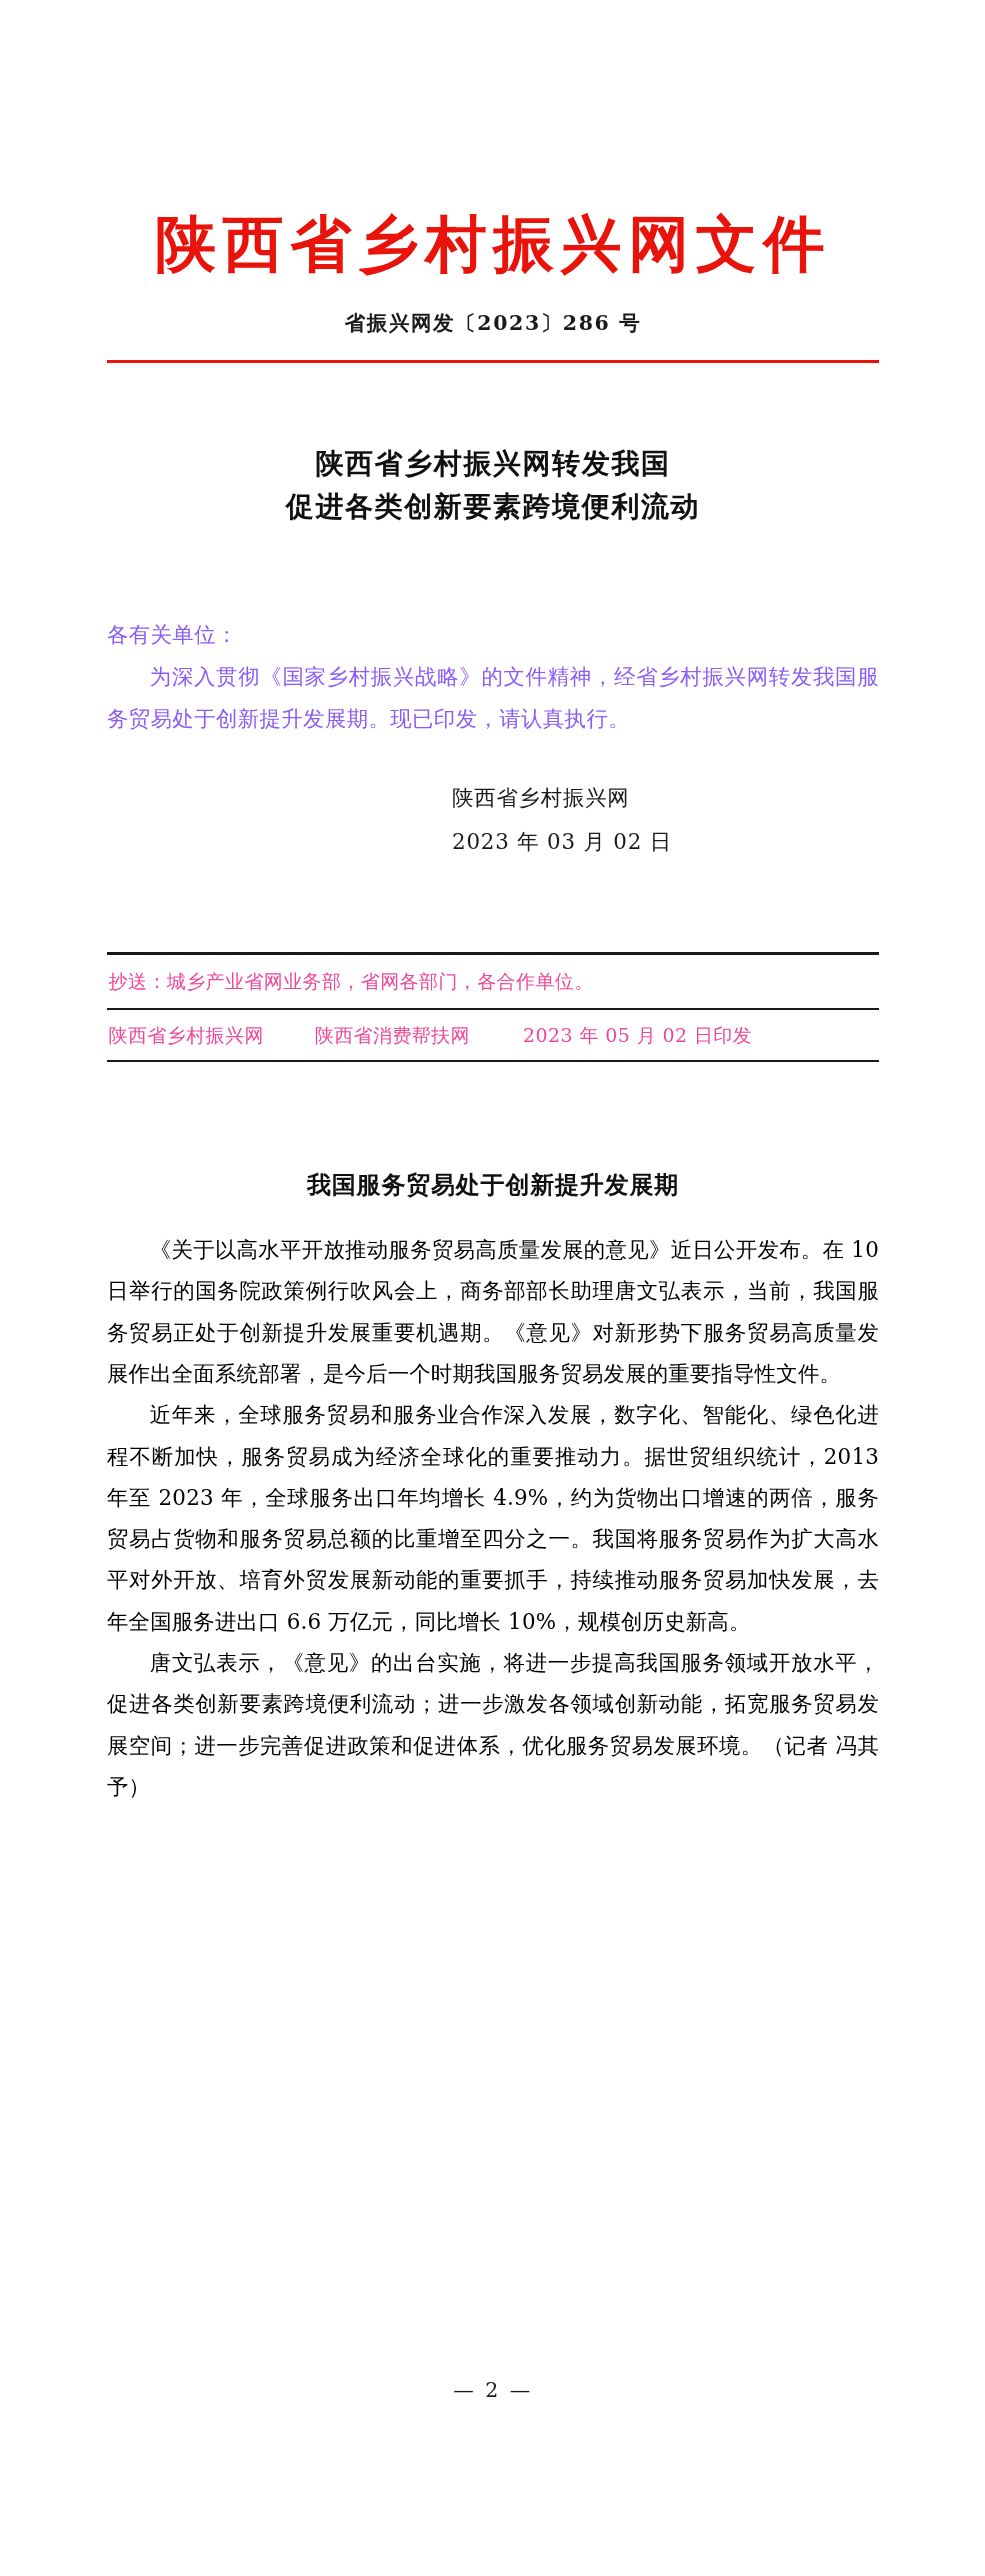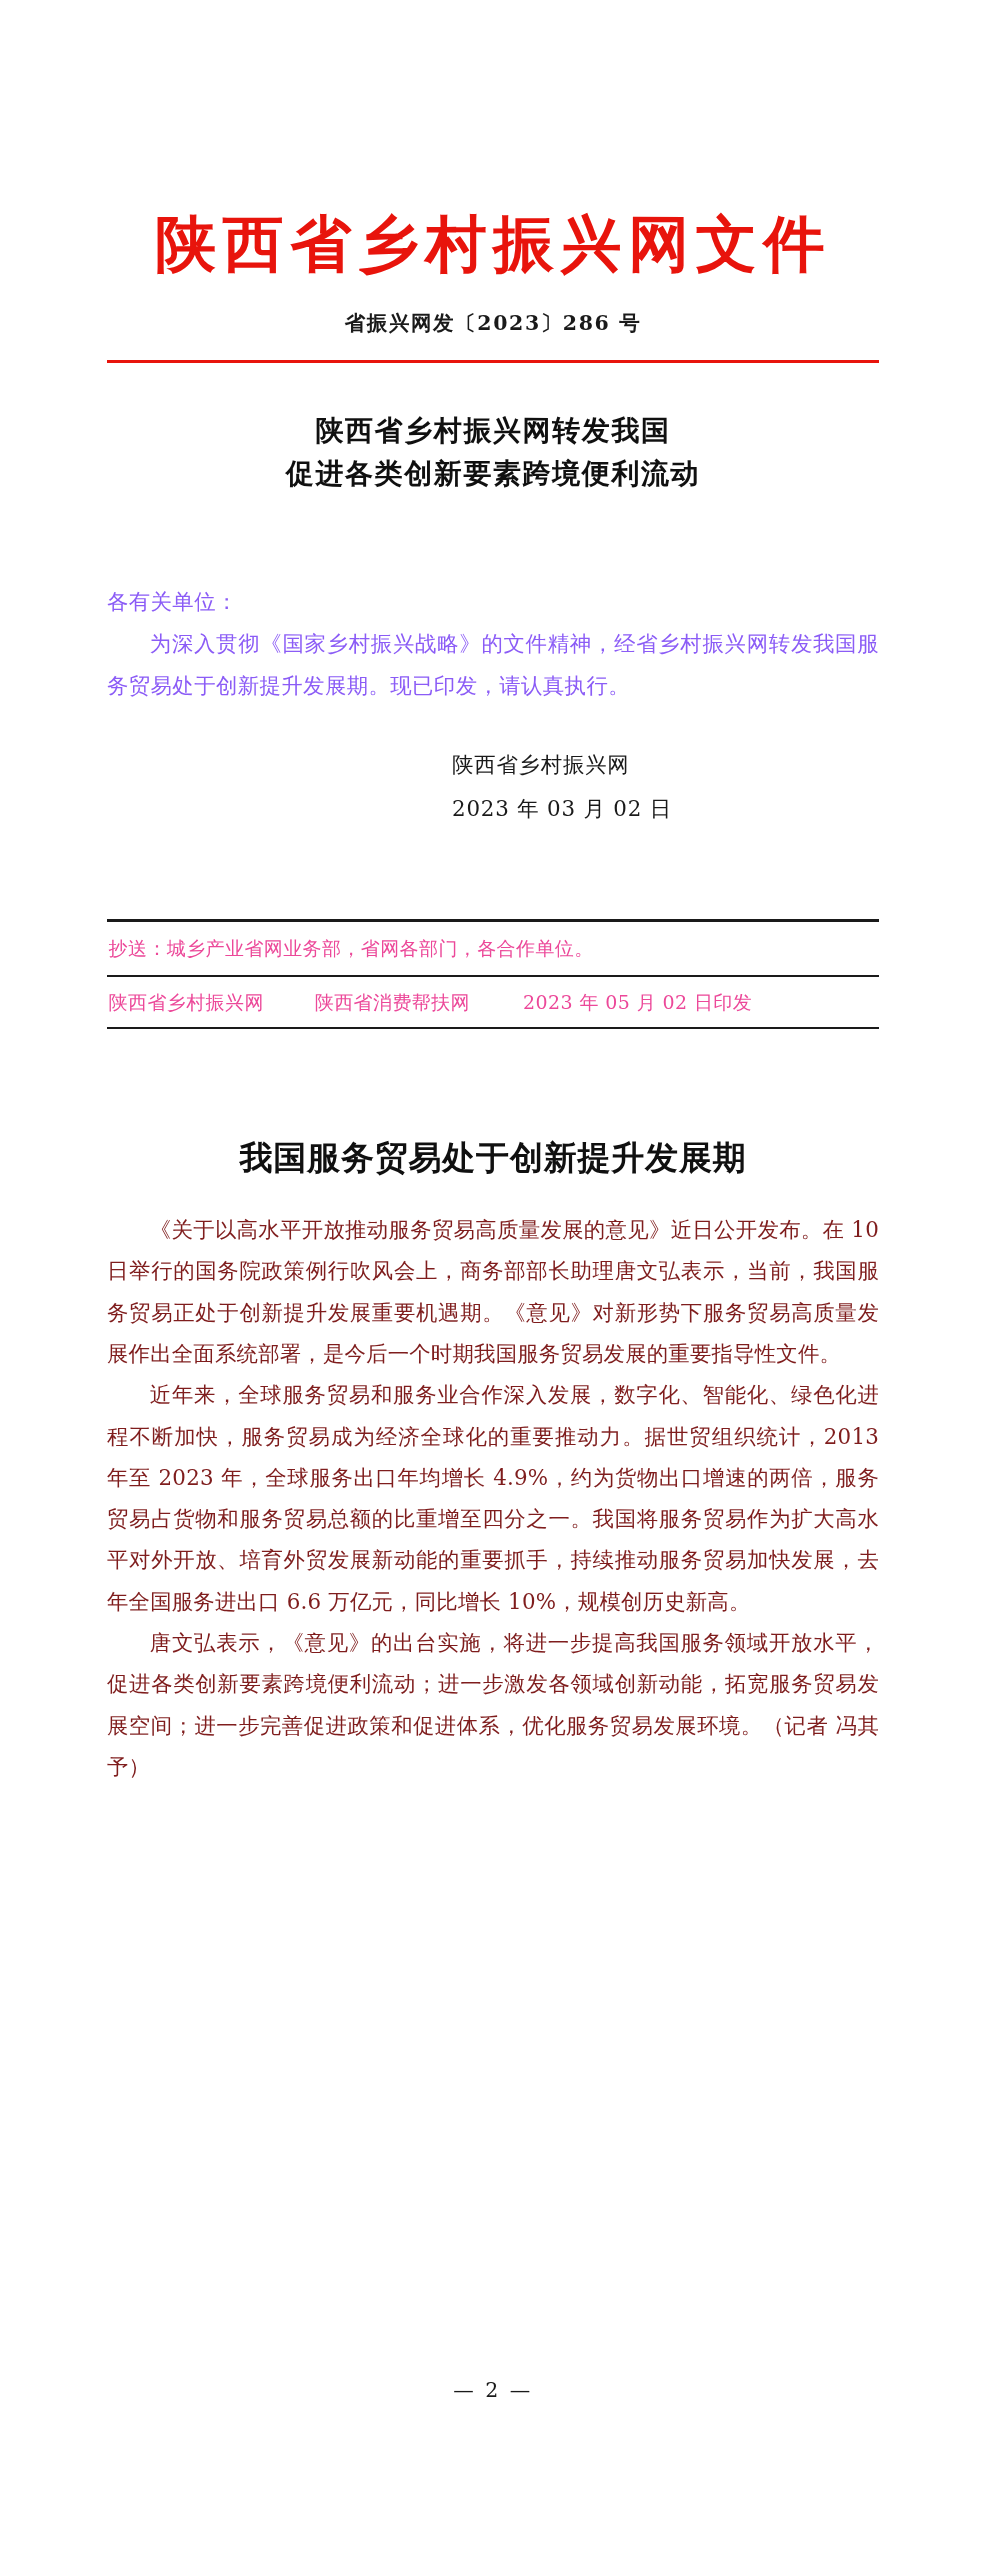--- a/index.html
+++ b/index.html
@@ -56,21 +56,21 @@
   }
   .red-rule {
     margin-top: 23px;
     height: 2.5px;
     background: #e8140c;
     width: 100%;
   }
 
   
   .doc-title {
-    margin-top: 46px;
+    margin-top: 79px;
     text-align: center;
     font-family: "DejaVu Serif", "Liberation Serif", serif;
     font-weight: bold;
     font-size: 28px;
     line-height: 1.55;
     letter-spacing: 1.6px;
     color: #101010;
   }
 
   
@@ -129,32 +129,32 @@
   .printer-c { white-space: nowrap; }
 
   
   .article {
     margin-top: 107px;
   }
   .article-heading {
     text-align: center;
     font-family: "DejaVu Sans", "Liberation Sans", sans-serif;
     font-weight: bold;
-    font-size: 33px;
+    font-size: 24px;
     letter-spacing: 0.8px;
     color: #101010;
     margin-bottom: 28px;
   }
   .article-body {
     font-family: "DejaVu Serif", "Liberation Serif", serif;
     font-size: 21.4px;
     line-height: 1.93;
     text-align: justify;
     letter-spacing: 0.2px;
-    color: #7f1d1d;
+    color: #000000;
   }
   .article-body p {
     margin: 0;
     text-indent: 2em;
   }
 
   
   .page-number {
     position: absolute;
     left: 0;

